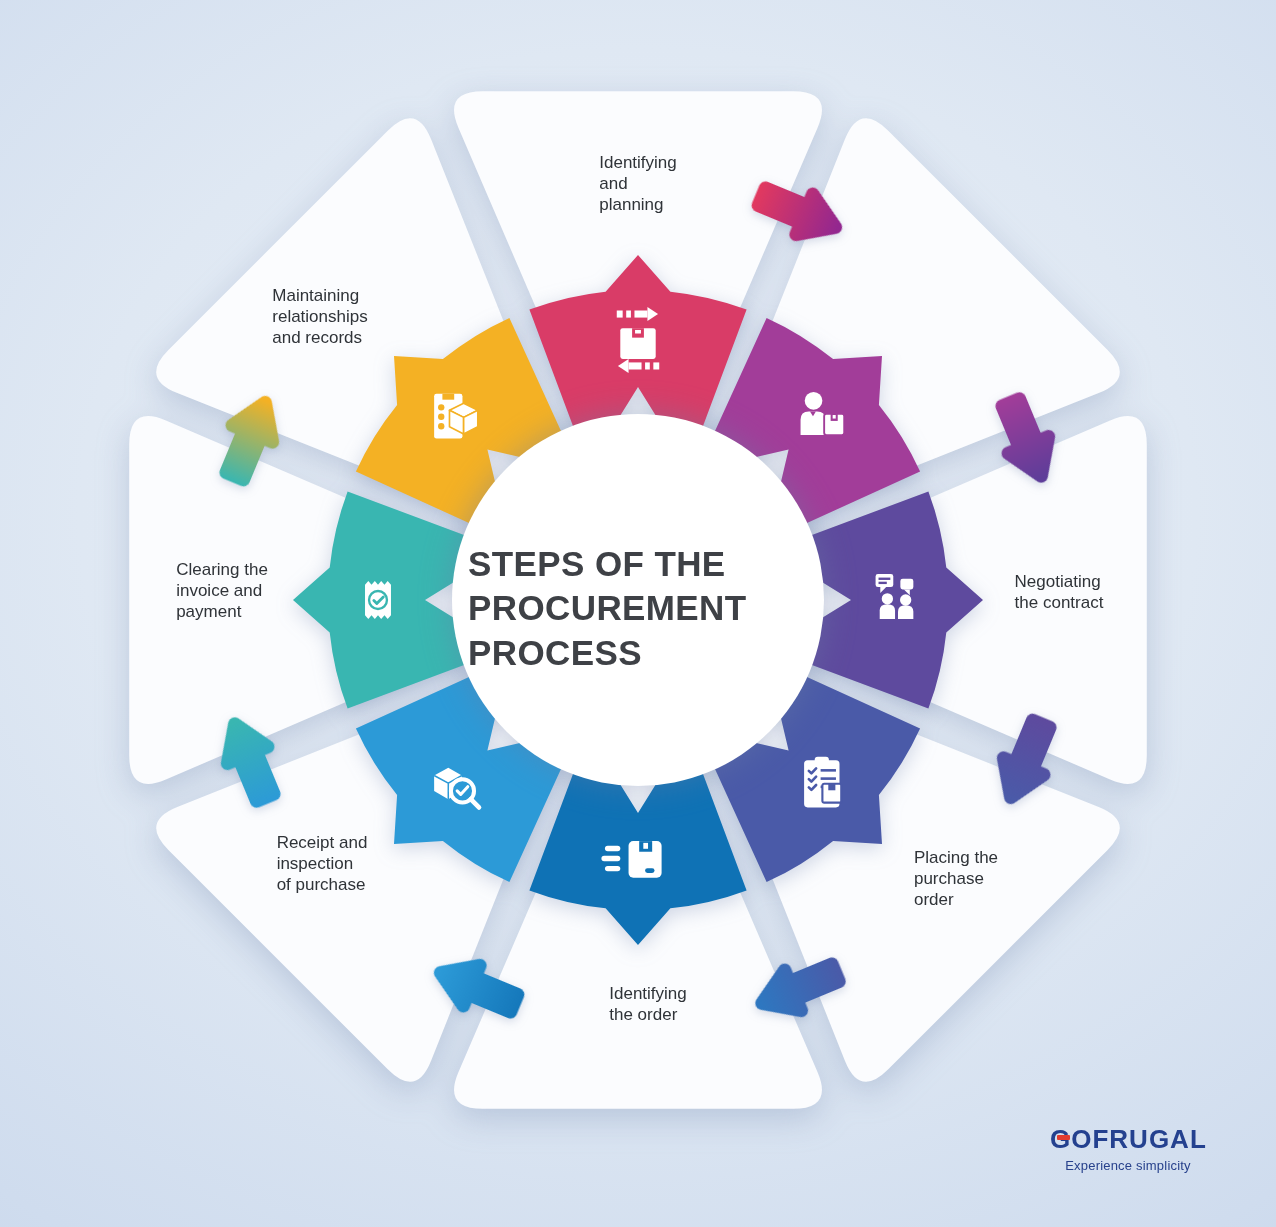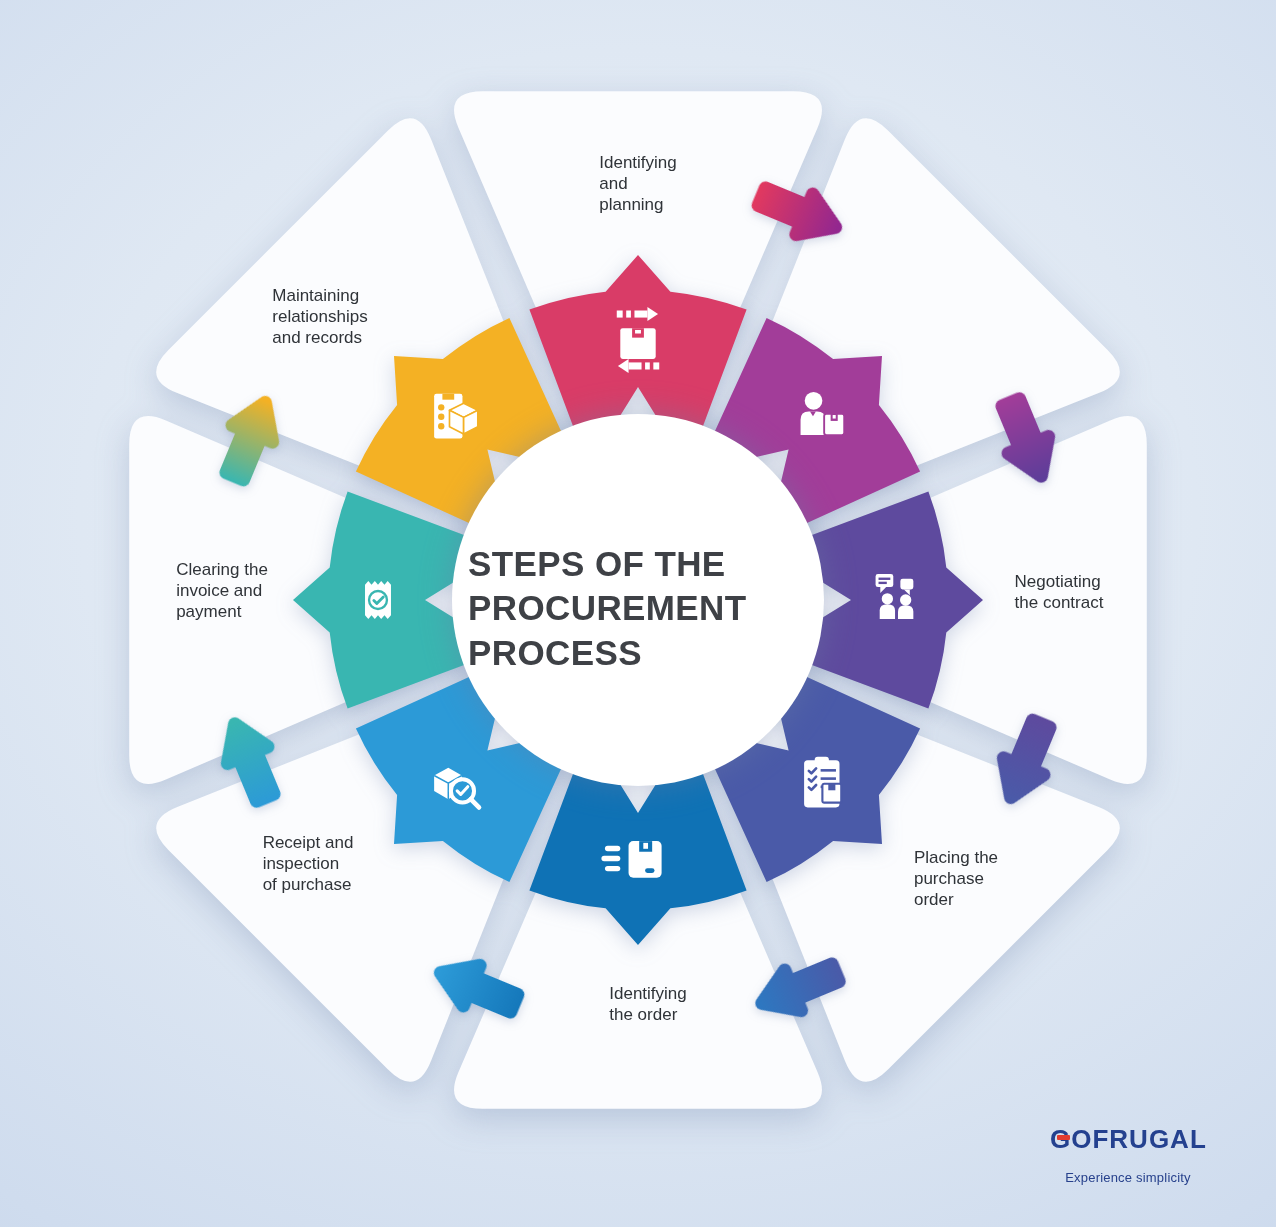--- a/index.html
+++ b/index.html
@@ -20,28 +20,28 @@
   }
   .lbl{
     position:absolute;transform:translate(-50%,-50%);text-align:left;white-space:pre-line;
     font-size:17px;line-height:1.24;color:#2f3338;
   }
   .lbl-0{left:638px;top:184px}
   .lbl-1{left:937px;top:311px}
   .lbl-2{left:1059px;top:592px}
   .lbl-3{left:956px;top:879px}
   .lbl-4{left:648px;top:1004px}
-  .lbl-5{left:308px;top:864px}
+  .lbl-5{left:322px;top:864px}
   .lbl-6{left:222px;top:591px}
   .lbl-7{left:320px;top:317px}
   .logo{position:absolute;left:1050px;top:1124px;width:156px;text-align:center;}
   .logo-row{position:relative;display:inline-block;}
   .logo-text{font-size:26px;font-weight:600;letter-spacing:1px;color:#24418f;}
   .logo-redbar{position:absolute;left:7px;top:11px;width:13px;height:5px;background:#e23b30;border-radius:1px;}
-  .logo-tag{font-size:13px;margin-top:15px;letter-spacing:.2px;color:#27418c;}
+  .logo-tag{font-size:13px;margin-top:3px;letter-spacing:.2px;color:#27418c;}
 </style>
 </head>
 <body>
 
 <div class="stage">
   <svg id="diagram" width="1276" height="1227" viewBox="0 0 1276 1227">
       <defs>
         <linearGradient id="ag0" gradientUnits="userSpaceOnUse" x1="-46" y1="0" x2="42" y2="0">
           <stop offset="0%" stop-color="#e2395f"></stop>
           <stop offset="100%" stop-color="#93278f"></stop>

